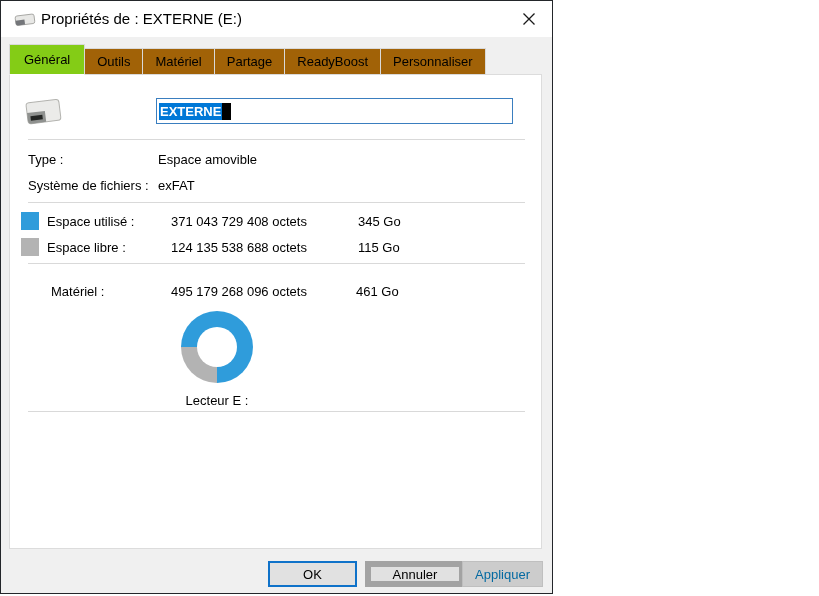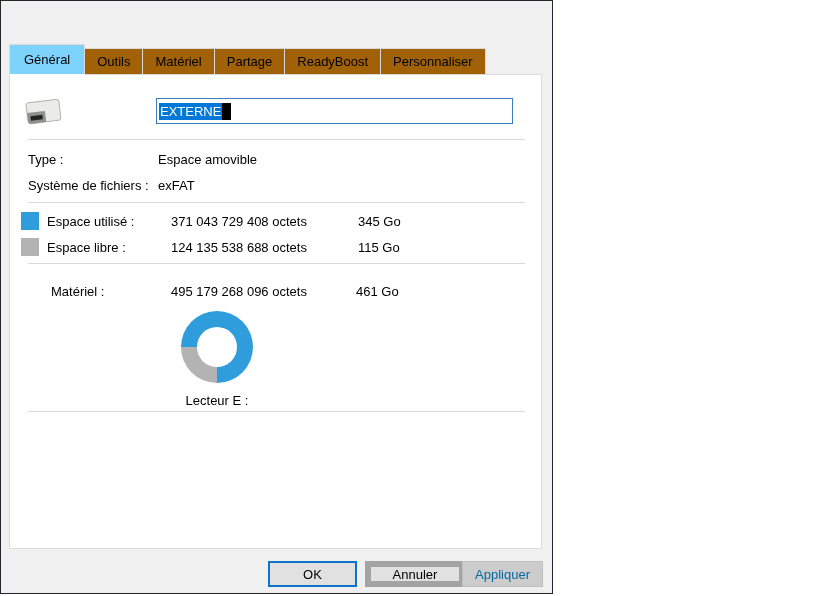--- a/index.html
+++ b/index.html
@@ -14,34 +14,34 @@
   .title-text { position:absolute; left:40px; top:0; height:36px; line-height:36px; font-size:15px; }
   .close-btn { position:absolute; right:0; top:0; width:46px; height:35px; background:transparent;
                border:none; display:flex; align-items:center; justify-content:center; cursor:default; }
 
   
   .tabs { position:absolute; left:8px; top:43px; display:flex; align-items:flex-end; z-index:3; }
   .tab { height:27px; padding:0 12px; margin-top:4px; background:#a16207;
          border:1px solid #d9d9d9; border-left:none; display:flex; align-items:center;
          font-size:13px; cursor:default; }
   .tab:first-child { border-left:1px solid #d9d9d9; }
-  .tab.active { height:31px; margin-top:0; background:#7dd3fc; position:relative;
+  .tab.active { height:31px; margin-top:0; background:#84cc16; position:relative;
                 border:1px solid #d9d9d9; border-bottom:1px solid #fff; z-index:4; padding:11px 14px; }
 
   
   .page { position:absolute; left:8px; top:73px; width:533px; height:475px;
           background:#fff; border:1px solid #dcdcdc; z-index:2; }
   .sep { position:absolute; left:18px; width:497px; height:1px; background:#d9d9d9; }
   .lbl, .val, .sz { position:absolute; font-size:13px; white-space:nowrap; }
 
   .drive-icon { position:absolute; left:14px; top:20px; width:40px; height:34px; }
 
   .name-box { position:absolute; left:146px; top:23px; width:357px; height:26px;
               background:#fff; border:1px solid #3a7ebf; display:flex; align-items:center;
-              padding-left:2px; font-size:13px; }
+              padding-left:2px; font-size:13px;font-weight:bold; }
   .name-box .selected { background:#0078d7; color:#fff; padding:1px 1px; }
   .name-box .caret { width:9px; height:17px; background:#000; }
 
   .swatch { position:absolute; left:11px; width:18px; height:18px; }
 
   
   .donut { position:absolute; left:171px; top:236px; width:72px; height:72px; border-radius:50%; }
   .donut .hole { position:absolute; left:16px; top:16px; width:40px; height:40px;
                  border-radius:50%; background:#fff; }
   .drive-caption { position:absolute; left:147px; top:318px; width:120px; text-align:center; font-size:13px; }
@@ -51,20 +51,34 @@
          font-family:"Liberation Sans", sans-serif; text-align:center; cursor:default; }
   .btn-ok { left:267px; width:89px; background:#e1e1e1; border:2px solid #0f72c9; }
   .btn-cancel { left:364px; width:100px; background:#e1e1e1; border:6px solid #a3a3a3; }
   .btn-apply { left:461px; width:81px; background:#cccccc; border:1px solid #bfbfbf; color:#0369a1; }
 </style>
 </head>
 <body>
 
 <div class="dialog">
 
+  <div class="titlebar">
+    <svg class="title-icon" viewBox="0 0 22 15">
+      <g transform="rotate(-7 11 8)">
+        <rect x="1.5" y="3" width="19" height="9.5" rx="2" fill="#e8e8e6" stroke="#9a9a96" stroke-width="0.8"></rect>
+        <path d="M1.5 7.5 h9 v5 h-7 a2 2 0 0 1 -2 -2 z" fill="#74767a"></path>
+      </g>
+    </svg>
+    <span class="title-text">Propriétés de : EXTERNE (E:)</span>
+    <button class="close-btn">
+      <svg width="14" height="14" viewBox="0 0 14 14">
+        <path d="M1.5 1.5 L12.5 12.5 M12.5 1.5 L1.5 12.5" stroke="#1a1a1a" stroke-width="1.3" fill="none"></path>
+      </svg>
+    </button>
+  </div>
 
   <div class="tabs">
     <div class="tab active">
         <span>Général</span>
       </div>
     <div class="tab">
         <span>Outils</span>
       </div>
     <div class="tab">
         <span>Matériel</span>

